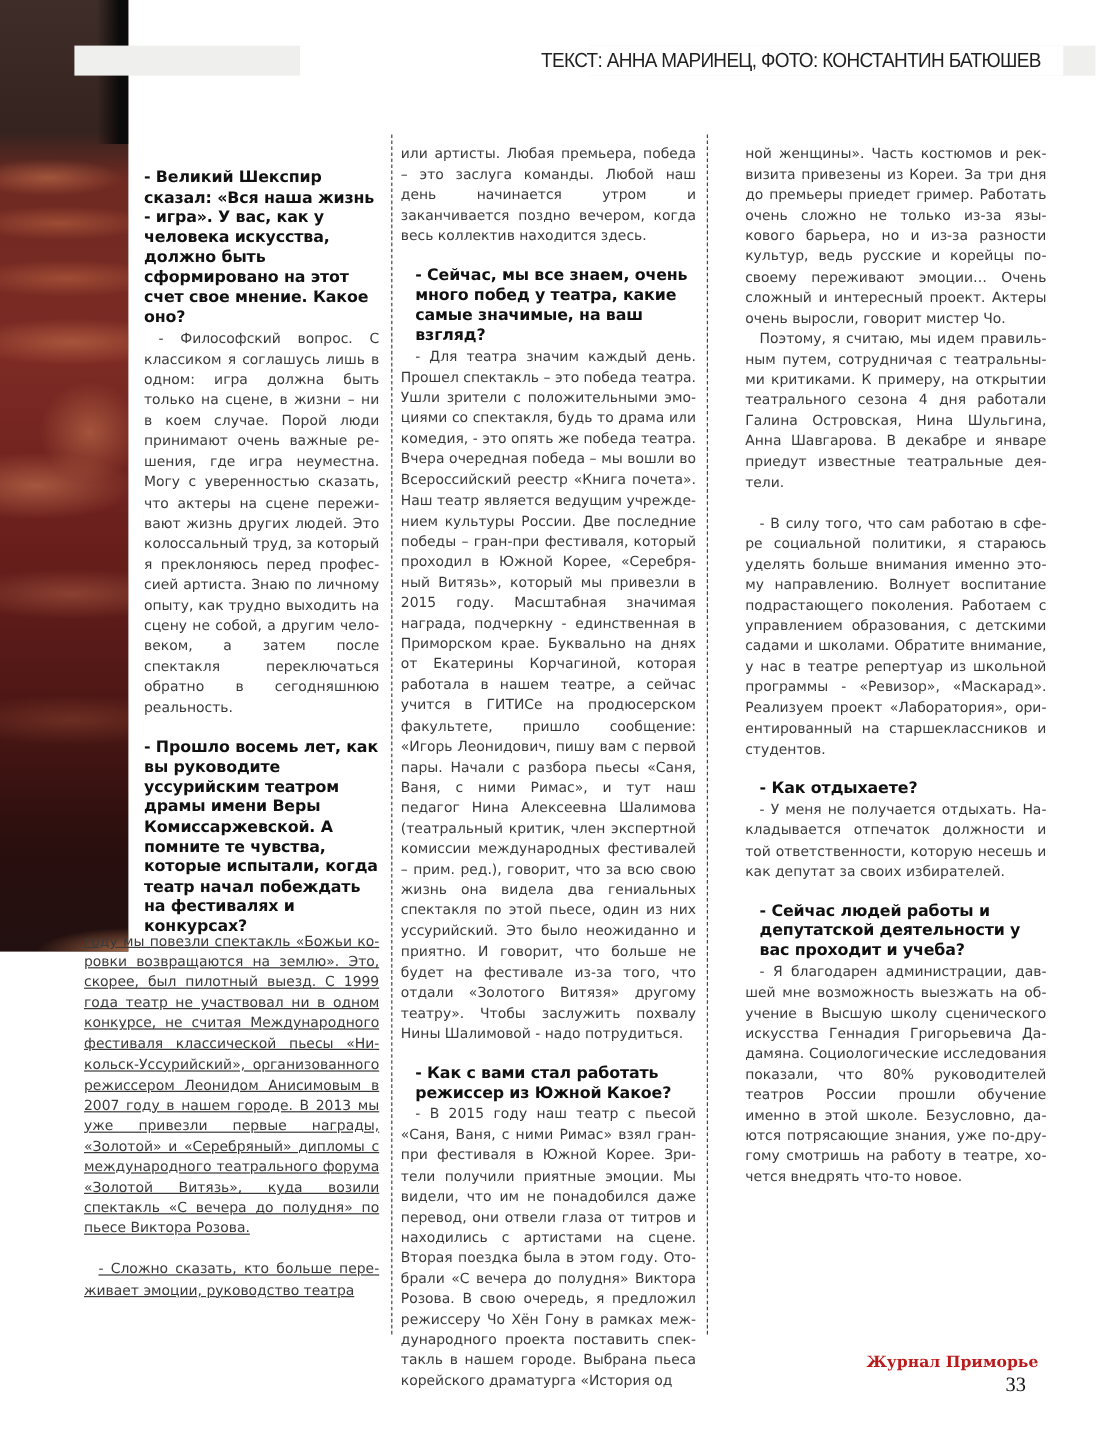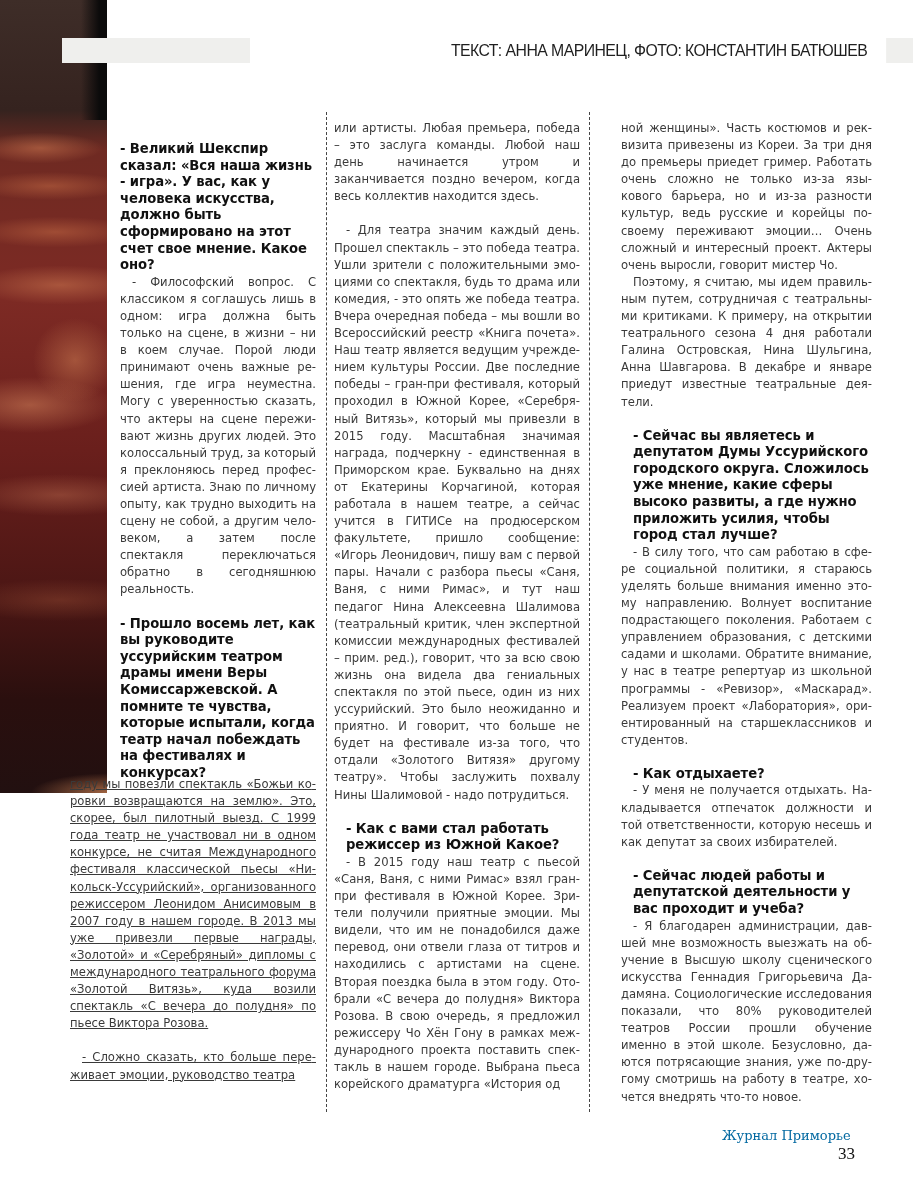--- a/index.html
+++ b/index.html
@@ -37,21 +37,21 @@
 
   .c1 { left:120px; top:120px; width:196px;margin-top:21px; }
   .c1-wide { left:70px; top:776px; width:246px;text-decoration:underline; }
   .c2 { left:334px; top:120px; width:246px; }
   .c3 { left:597px; top:120px; width:251px;margin-left:24px; }
 
   .divider { position:absolute; top:112px; height:1000px; width:0; border-left:1.5px dashed #444; }
   .d1 { left:326px; }
   .d2 { left:589px; }
 
-  .footer-mag { position:absolute; left:722px; top:1128px; font-family:"DejaVu Serif", serif; font-size:13px; color:#0369a1; }
+  .footer-mag { position:absolute; left:722px; top:1128px; font-family:"DejaVu Serif", serif; font-size:13px; color:#b91c1c;font-weight:bold; }
   .footer-page { position:absolute; left:838px; top:1144px; font-family:Liberation Serif, serif; font-size:17px; color:#111; }
 </style>
 </head>
 <body>
 
 <div class="photo">
   <div class="dark-edge"></div>
   <div class="flare"></div>
 </div>
 
@@ -71,31 +71,31 @@
 
 <div class="col c1-wide">
   <p>году мы повезли спектакль «Божьи ко­ровки возвращаются на землю». Это, скорее, был пилотный выезд. С 1999 года театр не участвовал ни в одном конкурсе, не считая Международного фестиваля классической пьесы «Ни­кольск-Уссурийский», организованного режиссером Леонидом Анисимовым в 2007 году в нашем городе. В 2013 мы уже привезли первые награды, «Золотой» и «Серебряный» дипломы с международ­ного театрального форума «Золотой Ви­тязь», куда возили спектакль «С вечера до полудня» по пьесе Виктора Розова.</p>
   <div class="gap"></div>
   <p class="ind">- Сложно сказать, кто больше пере­живает эмоции, руководство театра</p>
 </div>
 
 <div class="col c2">
   <p>или артисты. Любая премьера, победа – это заслуга команды. Любой наш день начинается утром и заканчивается поздно вечером, когда весь коллектив находится здесь.</p>
   <div class="gap"></div>
+  <h3 style="padding-left:12px">- Сейчас, мы все знаем, очень много побед у театра, какие самые значимые, на ваш взгляд?</h3>
   <p class="ind">- Для театра значим каждый день. Прошел спектакль – это победа театра. Ушли зрители с положительными эмо­циями со спектакля, будь то драма или комедия, - это опять же победа театра. Вчера очередная победа – мы вошли во Всероссийский реестр «Книга почета». Наш театр является ведущим учрежде­нием культуры России. Две последние победы – гран-при фестиваля, который проходил в Южной Корее, «Серебря­ный Витязь», который мы привезли в 2015 году. Масштабная значимая награ­да, подчеркну - единственная в При­морском крае. Буквально на днях от Екатерины Корчагиной, которая рабо­тала в нашем театре, а сейчас учится в ГИТИСе на продюсерском факультете, пришло сообщение: «Игорь Леонидо­вич, пишу вам с первой пары. Начали с разбора пьесы «Саня, Ваня, с ними Римас», и тут наш педагог Нина Алексе­евна Шалимова (театральный критик, член экспертной комиссии междуна­родных фестивалей – прим. ред.), гово­рит, что за всю свою жизнь она видела два гениальных спектакля по этой пье­се, один из них уссурийский. Это было неожиданно и приятно. И говорит, что больше не будет на фестивале из-за того, что отдали «Золотого Витязя» дру­гому театру». Чтобы заслужить похвалу Нины Шалимовой - надо потрудиться.</p>
   <div class="gap"></div>
   <h3 style="padding-left:12px">- Как с вами стал работать режиссер из Южной Какое?</h3>
   <p class="ind">- В 2015 году наш театр с пьесой «Саня, Ваня, с ними Римас» взял гран­при фестиваля в Южной Корее. Зри­тели получили приятные эмоции. Мы видели, что им не понадобился даже перевод, они отвели глаза от титров и находились с артистами на сцене. Вторая поездка была в этом году. Ото­брали «С вечера до полудня» Виктора Розова. В свою очередь, я предложил режиссеру Чо Хён Гону в рамках меж­дународного проекта поставить спек­такль в нашем городе. Выбрана пьеса корейского драматурга «История од­</p>
 </div>
 
 <div class="col c3">
   <p>ной женщины». Часть костюмов и рек­визита привезены из Кореи. За три дня до премьеры приедет гример. Рабо­тать очень сложно не только из-за язы­кового барьера, но и из-за разности культур, ведь русские и корейцы по­своему переживают эмоции… Очень сложный и интересный проект. Актеры очень выросли, говорит мистер Чо.</p>
   <p class="ind">Поэтому, я считаю, мы идем правиль­ным путем, сотрудничая с театральны­ми критиками. К примеру, на открытии театрального сезона 4 дня работали Галина Островская, Нина Шульгина, Анна Шавгарова. В декабре и январе приедут известные театральные дея­тели.</p>
   <div class="gap"></div>
-  <h3 style="padding-left:12px">- Сейчас вы являетесь и депутатом Думы Уссурийского городского округа. Сложилось уже мнение, какие сферы высоко развиты, а где нужно приложить усилия, чтобы город стал лучше?</h3>
   <p class="ind">- В силу того, что сам работаю в сфе­ре социальной политики, я стараюсь уделять больше внимания именно это­му направлению. Волнует воспитание подрастающего поколения. Работаем с управлением образования, с детскими садами и школами. Обратите внимание, у нас в театре репертуар из школьной программы - «Ревизор», «Маскарад». Реализуем проект «Лаборатория», ори­ентированный на старшеклассников и студентов.</p>
   <div class="gap"></div>
   <h3 style="padding-left:12px">- Как отдыхаете?</h3>
   <p class="ind">- У меня не получается отдыхать. На­кладывается отпечаток должности и той ответственности, которую несешь и как депутат за своих избирателей.</p>
   <div class="gap"></div>
   <h3 style="padding-left:12px">- Сейчас людей работы и депутатской деятельности у вас проходит и учеба?</h3>
   <p class="ind">- Я благодарен администрации, дав­шей мне возможность выезжать на об­учение в Высшую школу сценического искусства Геннадия Григорьевича Да­дамяна. Социологические исследова­ния показали, что 80% руководителей театров России прошли обучение именно в этой школе. Безусловно, да­ются потрясающие знания, уже по-дру­гому смотришь на работу в театре, хо­чется внедрять что-то новое.</p>
 </div>
 
 <div class="footer-mag">Журнал Приморье</div>

